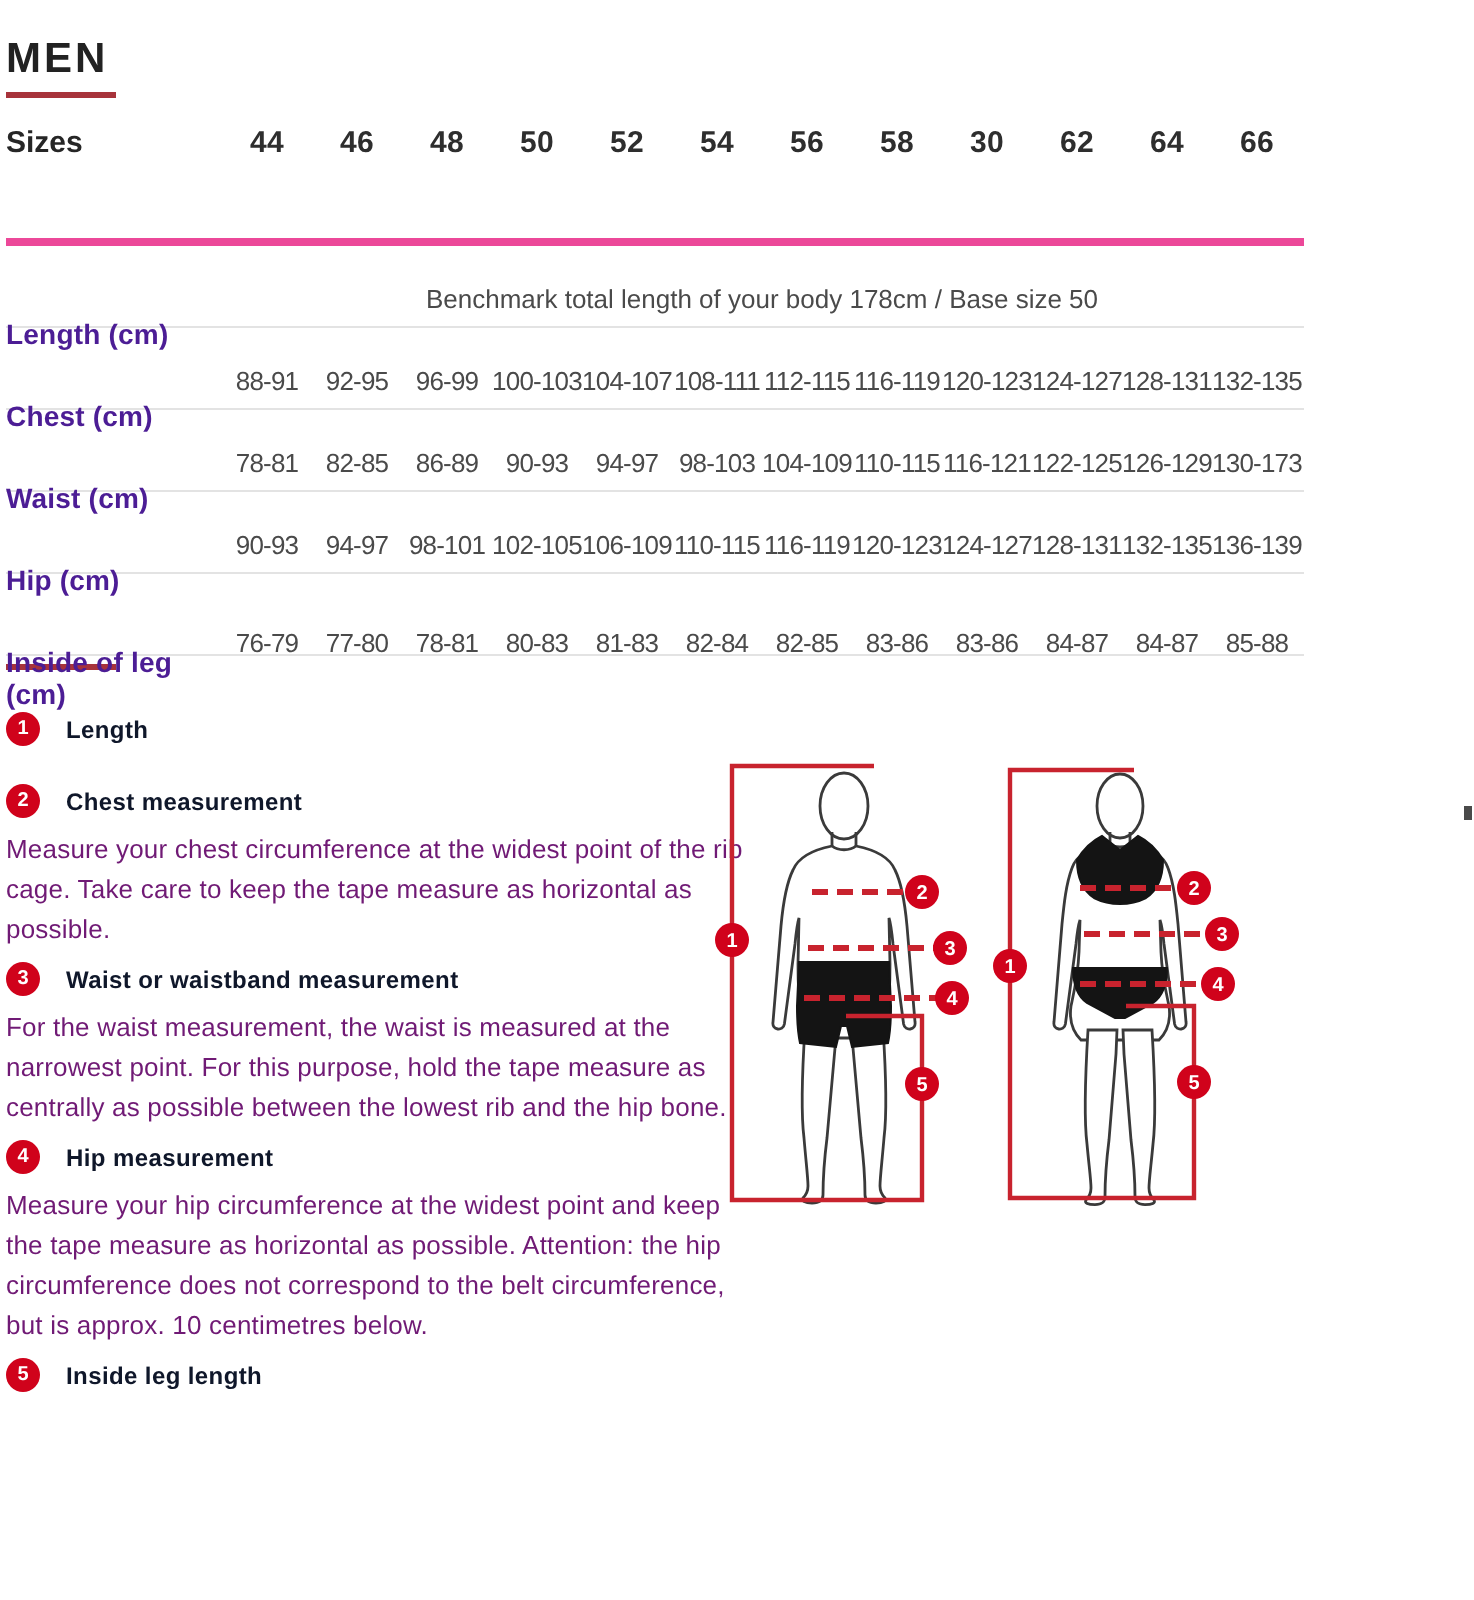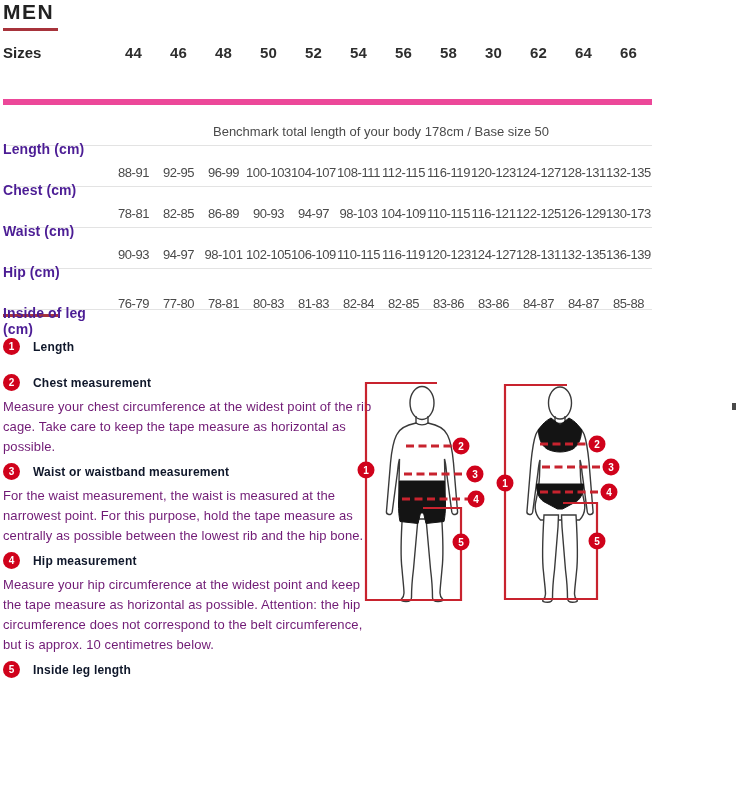--- a/index.html
+++ b/index.html
@@ -1,39 +1,39 @@
 <!DOCTYPE html>
 <html><head>
 <meta charset="utf-8">
 <style>
   * { margin:0; padding:0; box-sizing:border-box; }
   html,body { background:#fff; }
   .page {
     position:relative; width:737px; height:800px; overflow:hidden;
     background:#fff; font-family:"Liberation Sans", sans-serif; color:#2b2b2b;
   }
-  .content { padding:0 0 0 3px; }
+  .content { padding:18px 0 0 3px; }
 
   
   .h1 {
     font-size:21px; font-weight:bold; letter-spacing:1.5px; color:#222;
     line-height:23px;
   }
   .red-underline { width:55px; height:3px; background:#a7333b; margin-top:5px; }
 
   
   .size-table { width:649px; }
   .trow {
     display:grid; grid-template-columns:108px repeat(12,45px);
     align-items:center; height:41px; border-bottom:1px solid #e3e3e3;
   }
   .sizes-row {
     display:grid; grid-template-columns:108px repeat(12,45px);
     align-items:center; height:74px; padding-bottom:26px;
-    border-bottom:6px solid #ec4899;
+    border-bottom:4px solid #ec4899;
   }
   .rlabel { font-size:14px; font-weight:bold; color:#4c1d95; letter-spacing:0.1px;margin-top:36px; }
   .sizes-label { font-size:15px; font-weight:bold; color:#262626; }
   .cell {
     font-size:13px; color:#4a4a4a; text-align:center; letter-spacing:-0.4px;
     white-space:nowrap;
   }
   .size-cell { font-size:15px; font-weight:bold; color:#2e2e2e; letter-spacing:0.2px; }
   .span-cell { grid-column:2 / -1; letter-spacing:0; }
 

